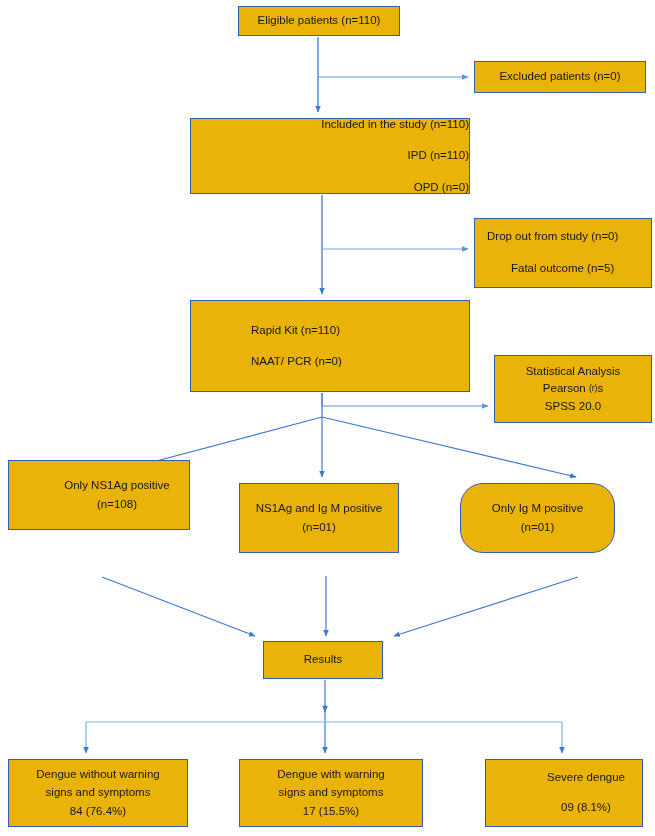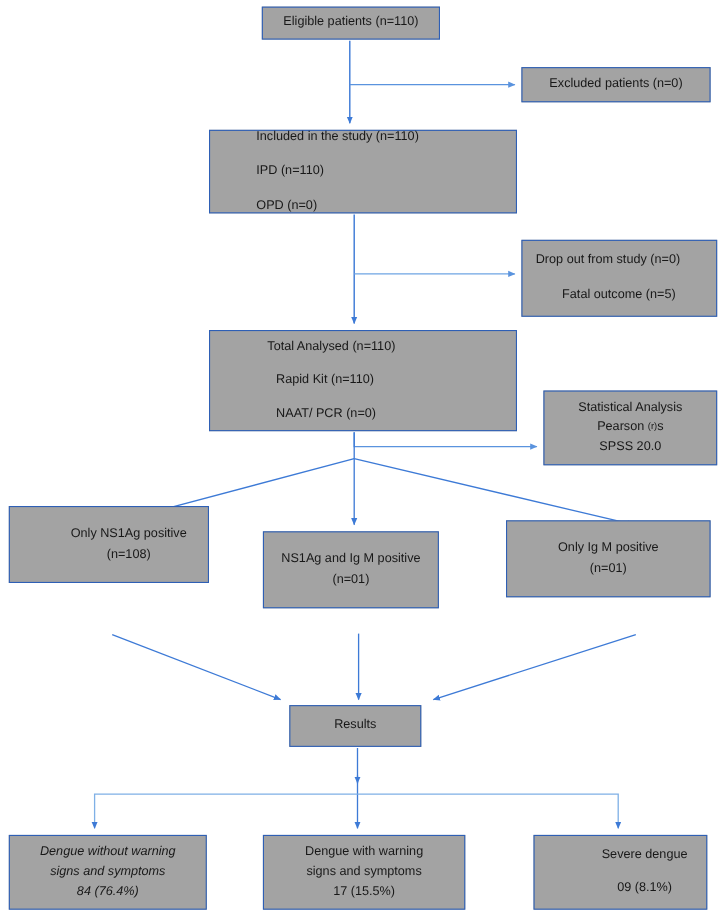--- a/index.html
+++ b/index.html
@@ -20,21 +20,21 @@
     left: 0;
     top: 0;
     width: 655px;
     height: 836px;
     pointer-events: none;
   }
   .node {
     position: absolute;
     box-sizing: border-box;
     border: 1px solid #2e5fb5;
-    background: #a3a3a3;
+    background: #eab308;
     color: #181818;
     font-size: 11.5px;
     line-height: 1.35;
     display: flex;
     flex-direction: column;
     justify-content: center;
     z-index: 2;
   }
   .node.center { align-items: center; text-align: center; }
   .node.leftish { align-items: flex-start; text-align: left; }
@@ -43,29 +43,29 @@
   .gap-lg .ln + .ln { margin-top: 16px; }
   .gap-md .ln + .ln { margin-top: 15px; }
   .gap-sm .ln + .ln { margin-top: 3px; }
   .gap-xs .ln + .ln { margin-top: 2px; }
   .gap-blank .ln + .ln { margin-top: 14px; }
   .small-r { font-size: 8.5px; vertical-align: 1px; }
 
   
   #n-eligible   { left: 238px; top: 6px;   width: 162px; height: 30px; }
   #n-excluded   { left: 474px; top: 61px;  width: 172px; height: 32px; }
-  #n-included   { left: 190px; top: 118px; width: 280px; height: 76px; }
+  #n-included   { left: 190px; top: 118px; width: 280px; height: 76px; align-items: flex-end; }
   #n-dropout    { left: 474px; top: 218px; width: 178px; height: 70px; }
   #n-analysed   { left: 190px; top: 300px; width: 280px; height: 92px; }
   #n-stats      { left: 494px; top: 355px; width: 158px; height: 68px; }
   #n-ns1        { left: 8px;   top: 460px; width: 182px; height: 70px; padding-left: 36px; }
   #n-both       { left: 239px; top: 483px; width: 160px; height: 70px; }
-  #n-igm        { left: 460px; top: 473px; width: 186px; height: 70px; }
+  #n-igm        { left: 460px; top: 483px; width: 155px; height: 70px; border-radius: 23px; }
   #n-results    { left: 263px; top: 641px; width: 120px; height: 38px; }
-  #n-dw-without { left: 8px;   top: 759px; width: 180px; height: 68px; font-style: italic; }
+  #n-dw-without { left: 8px;   top: 759px; width: 180px; height: 68px; }
   #n-dw-with    { left: 239px; top: 759px; width: 184px; height: 68px; }
   #n-severe     { left: 485px; top: 759px; width: 158px; height: 68px; padding-left: 44px; }
 </style>
 </head>
 <body>
 
 <div id="canvas">
 
   <svg class="connectors" viewBox="0 0 655 836" xmlns="http://www.w3.org/2000/svg">
     <defs>
@@ -130,21 +130,20 @@
     <span class="ln">IPD (n=110)</span>
     <span class="ln">OPD (n=0)</span>
   </div>
 
   <div class="node leftish gap-lg" id="n-dropout" style="padding-left:0">
     <span class="ln" style="padding-left:12px">Drop out from study (n=0)</span>
     <span class="ln" style="padding-left:36px">Fatal outcome (n=5)</span>
   </div>
 
   <div class="node leftish gap-md" id="n-analysed">
-    <span class="ln" style="padding-left:52px">Total Analysed (n=110)</span>
     <span class="ln" style="padding-left:60px">Rapid Kit (n=110)</span>
     <span class="ln" style="padding-left:60px">NAAT/ PCR (n=0)</span>
   </div>
 
   <div class="node center gap-xs" id="n-stats">
     <span class="ln">Statistical Analysis</span>
     <span class="ln">
       <span>Pearson </span><span class="small-r">(r)</span><span>s</span>
     </span>
     <span class="ln">SPSS 20.0</span>

